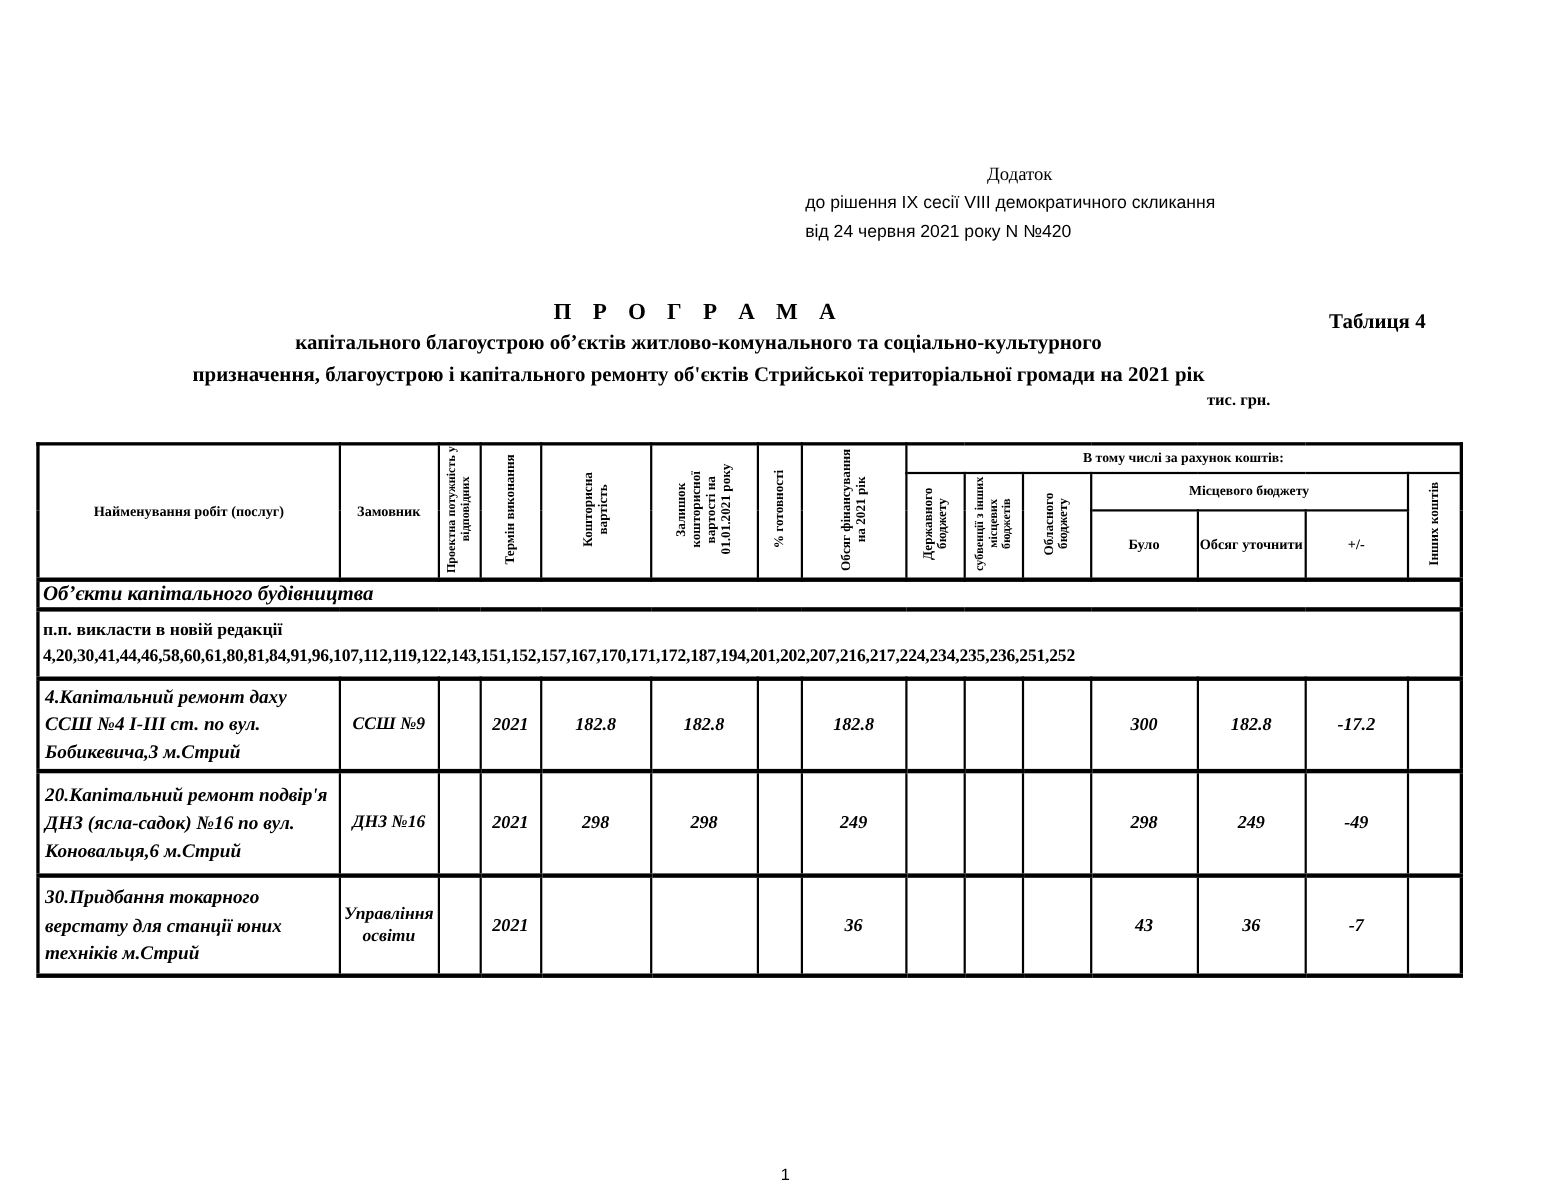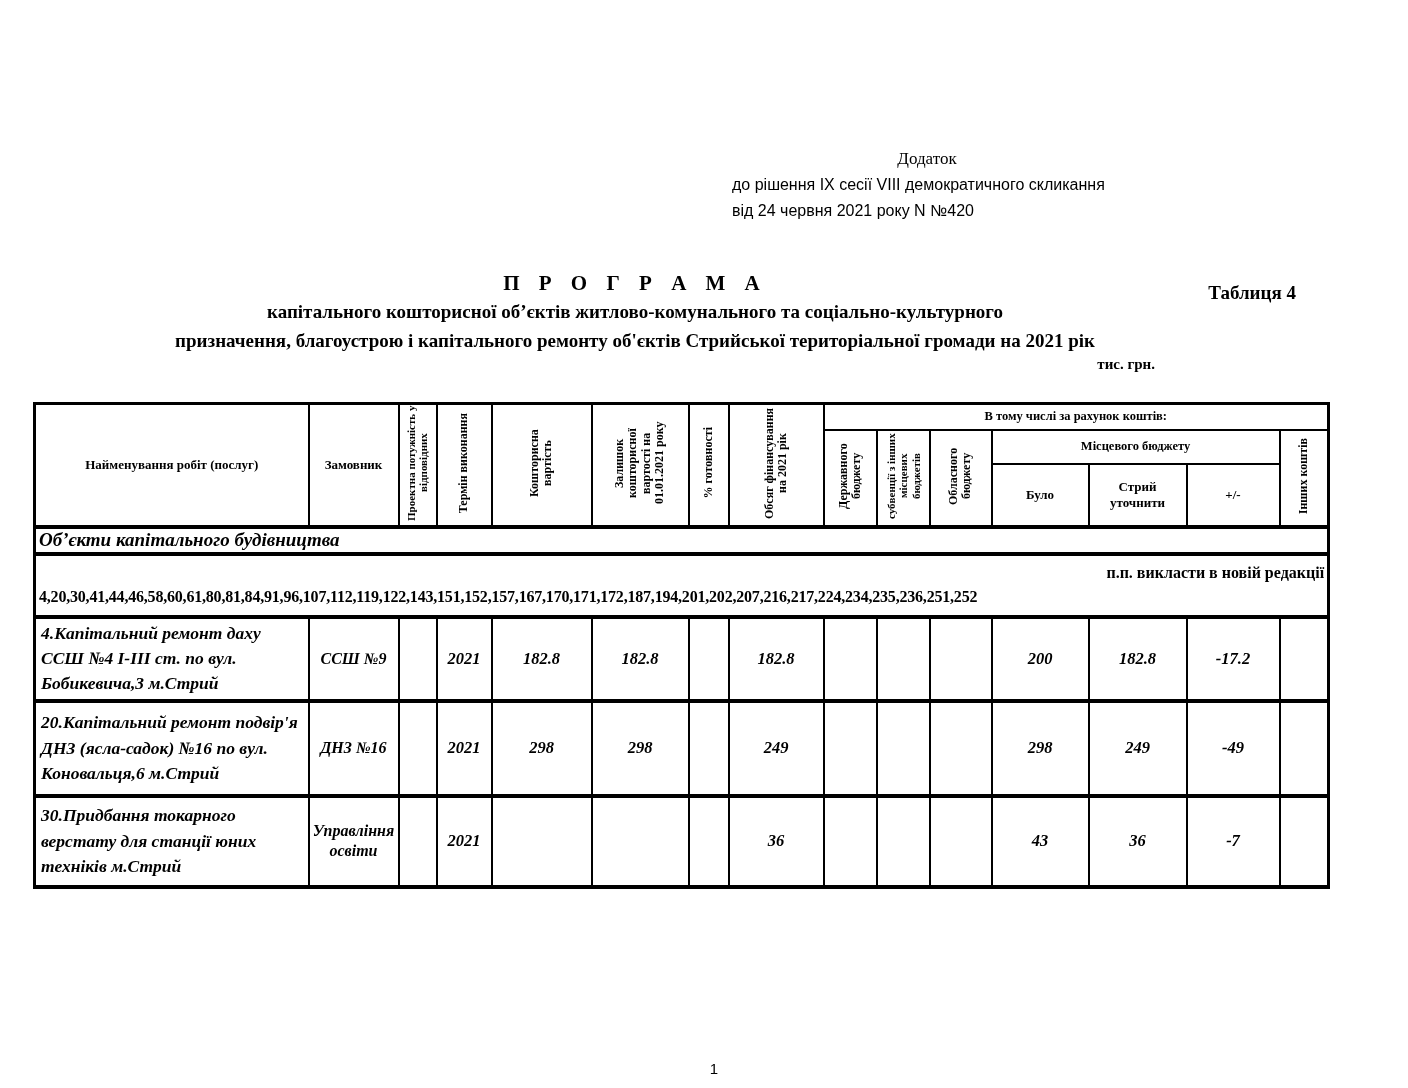--- a/index.html
+++ b/index.html
@@ -81,21 +81,21 @@
   tr.section-row td {
     border-top: 4px solid #000; border-bottom: 4px solid #000;
     text-align: left; font-weight: bold; font-style: italic;
     font-size: 19px; padding: 0 3px;
   }
   tr.redaction-row { height: 63px; }
   tr.redaction-row td {
     border-bottom: 4px solid #000;
     text-align: left; vertical-align: middle; padding: 2px 3px;
   }
-  .red-note { font-weight: bold; font-size: 16px; line-height: 24px; text-align: right; }
+  .red-note { font-weight: bold; font-size: 16px; line-height: 24px; }
   .red-list { font-weight: bold; font-size: 16px; line-height: 24px; white-space: nowrap; letter-spacing: -0.2px; }
 
   tr.data td { border-top: 4px solid #000; border-bottom: 4px solid #000; }
   tr.r1 { height: 72px; }
   tr.r2 { height: 95px; }
   tr.r3 { height: 91px; }
   tr.data td {
     font-weight: bold; font-style: italic; font-size: 16px; margin-top: 24px;
   }
   tr.data td.name-cell {
@@ -116,21 +116,21 @@
 <div class="annex">
   <div class="l1">Додаток</div>
   <div class="l2">до рішення IX сесії VIII демократичного скликання</div>
   <div class="l3">від 24 червня 2021 року N  №420</div>
 </div>
 
 <div class="table-label">Таблиця 4</div>
 
 <div class="title-block">
   <div class="t1">П Р О Г Р А М А</div>
-  <div class="t2">капітального кошторисної об’єктів житлово-комунального та соціально-культурного</div>
+  <div class="t2">капітального благоустрою об’єктів житлово-комунального та соціально-культурного</div>
   <div class="t3">призначення, благоустрою і капітального ремонту  об'єктів   Стрийської територіальної громади на 2021 рік</div>
 </div>
 
 <div class="units">тис. грн.</div>
 
 <table class="program">
   <colgroup>
     <col style="width:274px">
       <col style="width:90px">
       <col style="width:38px">
@@ -165,21 +165,21 @@
     </tr>
     <tr class="h2">
       <td rowspan="2" class="hc vcell v2"><div class="vert">Державного бюджету</div></td>
       <td rowspan="2" class="hc vcell v2 small-vert"><div class="vert">субвенції з інших місцевих бюджетів</div></td>
       <td rowspan="2" class="hc vcell v2"><div class="vert">Обласного бюджету</div></td>
       <td colspan="3" class="hc" style="font-size:12.5px">Місцевого бюджету</td>
       <td rowspan="2" class="hc vcell v2"><div class="vert">Інших коштів</div></td>
     </tr>
     <tr class="h3">
       <td class="hc">Було</td>
-      <td class="hc">Стрий уточнити</td>
+      <td class="hc">Обсяг уточнити</td>
       <td class="hc">+/-</td>
     </tr>
 
     <tr class="section-row">
       <td colspan="15">Об’єкти капітального будівництва</td>
     </tr>
 
     <tr class="redaction-row">
       <td colspan="15">
         <div class="red-note">п.п. викласти в новій редакції</div>
@@ -192,21 +192,21 @@
       <td class="cust-cell">ССШ №9</td>
       <td></td>
       <td class="num-cell">2021</td>
       <td class="num-cell">182.8</td>
       <td class="num-cell">182.8</td>
       <td></td>
       <td class="num-cell">182.8</td>
       <td></td>
       <td></td>
       <td></td>
-      <td class="num-cell">200</td>
+      <td class="num-cell">300</td>
       <td class="num-cell">182.8</td>
       <td class="num-cell">-17.2</td>
       <td></td>
     </tr>
 
     <tr class="data r2">
       <td class="name-cell">20.Капітальний ремонт подвір'я ДНЗ (ясла-садок) №16 по вул. Коновальця,6 м.Стрий</td>
       <td class="cust-cell">ДНЗ №16</td>
       <td></td>
       <td class="num-cell">2021</td>

